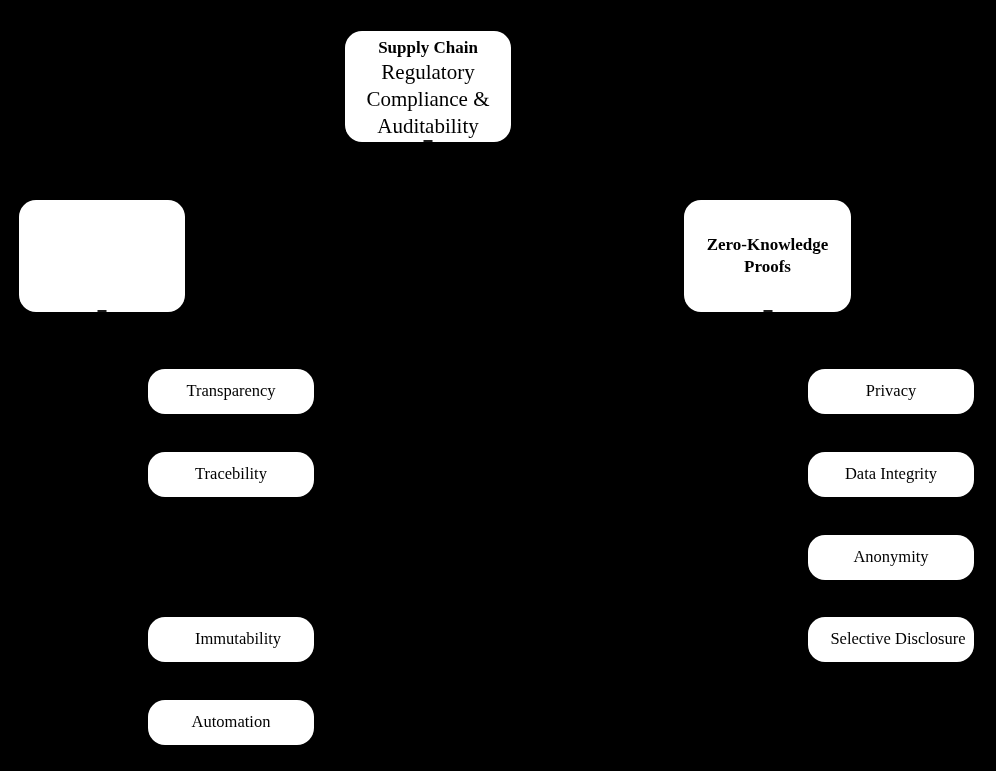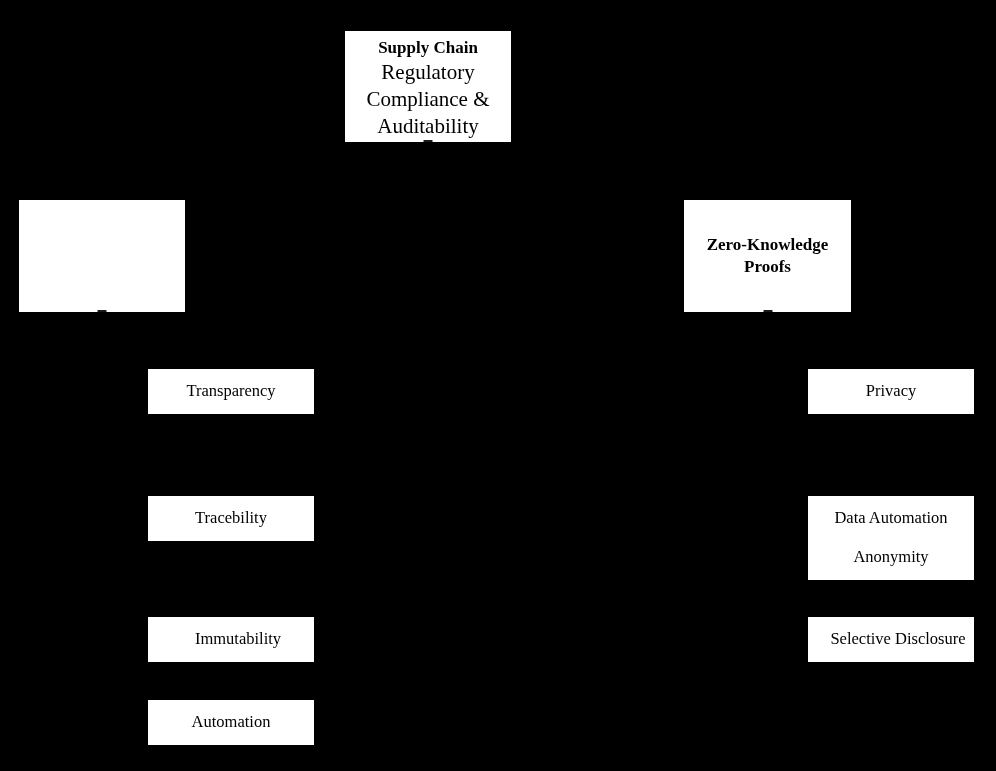--- a/index.html
+++ b/index.html
@@ -23,20 +23,21 @@
     position: absolute;
     background: #ffffff;
     color: #000000;
     box-sizing: border-box;
     display: flex;
     align-items: center;
     justify-content: center;
     text-align: center;
     overflow: hidden;
     line-height: 1.22;
+    border-radius: 17px;
   }
 
   
   .node-root {
     flex-direction: column;
     padding: 6px 6px 0 6px;
     justify-content: flex-start;
   }
   .node-root .title {
     font-weight: bold;
@@ -86,21 +87,21 @@
 
   
   #node-supply-chain    { left: 345px; top:  31px; width: 166px; height: 111px; }
   #node-blockchain      { left:  19px; top: 200px; width: 166px; height: 112px; }
   #node-zkp             { left: 684px; top: 200px; width: 167px; height: 112px; }
 
   .col-left  { left: 148px; width: 166px; height: 45px; }
   .col-right { left: 808px; width: 166px; height: 45px; }
 
   .row-0 { top: 369px; }
-  .row-1 { top: 452px; margin-top: 44px; }
+  .row-1 { top: 452px; }
   .row-2 { top: 535px; }
   .row-3 { top: 617px; padding-left: 20px; }
   .row-4 { top: 700px; }
 </style>
 </head>
 <body>
 
 <div id="diagram-canvas">
 
   <div class="node node-root" id="node-supply-chain">
@@ -117,17 +118,17 @@
     <div class="title">Zero-Knowledge Proofs</div>
     <span class="clip-hint"></span>
   </div>
 
   <div class="node node-leaf col-left row-0">Transparency</div>
   <div class="node node-leaf col-left row-1">Tracebility</div>
   <div class="node node-leaf col-left row-3">Immutability</div>
   <div class="node node-leaf col-left row-4">Automation</div>
 
   <div class="node node-leaf col-right row-0">Privacy</div>
-  <div class="node node-leaf col-right row-1">Data Automation</div>
+  <div class="node node-leaf col-right row-1">Data Integrity</div>
   <div class="node node-leaf col-right row-2">Anonymity</div>
   <div class="node node-leaf col-right row-3">Selective Disclosure</div>
 
 </div>
 
 </body></html>

